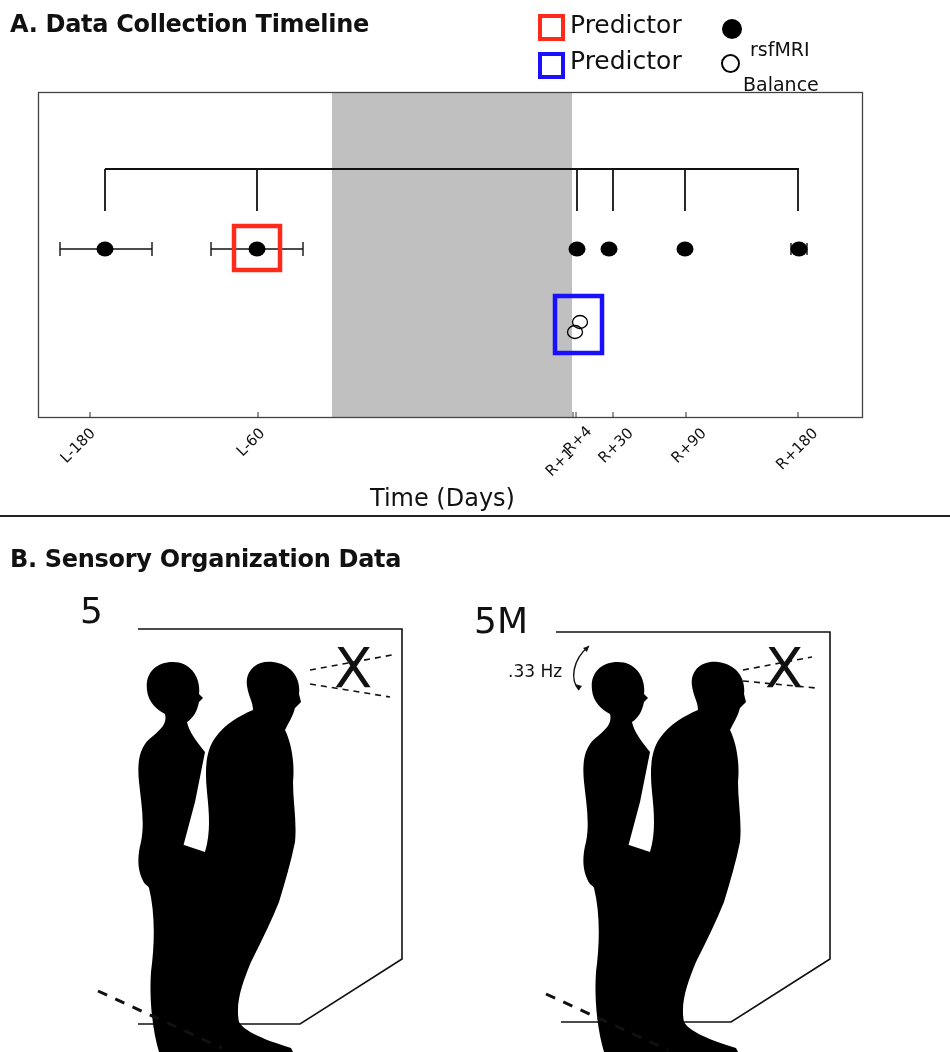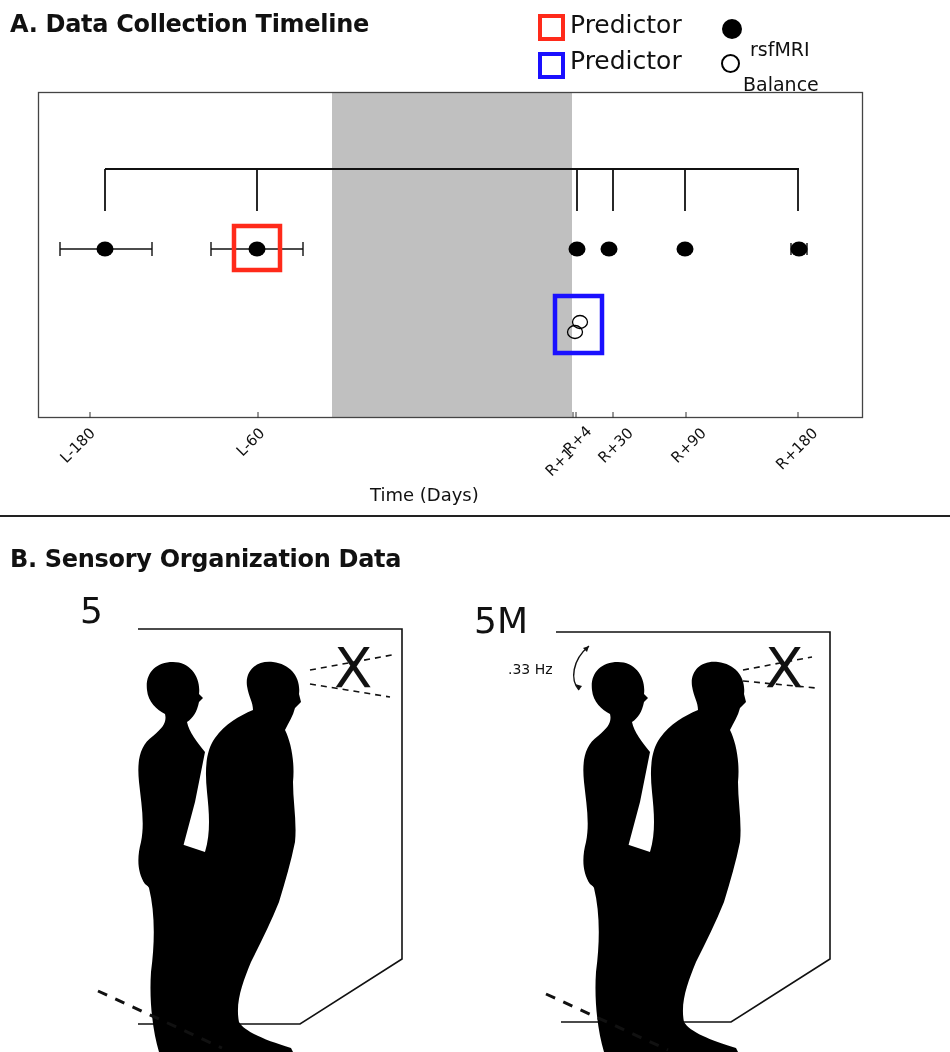--- a/index.html
+++ b/index.html
@@ -3,23 +3,23 @@
 <meta charset="utf-8">
 <style>
   html, body { margin:0; padding:0; background:#ffffff; }
   body { width:950px; height:1052px; position:relative; overflow:hidden;
          font-family:"DejaVu Sans", "Liberation Sans", sans-serif; color:#111; }
   .abs { position:absolute; }
   .section-title { font-size:24px; font-weight:bold; white-space:nowrap; letter-spacing:-0.3px;margin-top:8px; }
   .legend-text { font-size:25px; white-space:nowrap; }
   .legend-small { font-size:19px; white-space:nowrap;margin-top:22px; }
   .tick-label { font-size:15px; white-space:nowrap; transform-origin: right top; transform: rotate(-45deg); }
-  .axis-title { font-size:18px; white-space:nowrap; }
+  .axis-title { font-size:24px; white-space:nowrap; }
   .panel-label { font-size:36px; white-space:nowrap; }
-  .hz-label { font-size:14px; white-space:nowrap; }
+  .hz-label { font-size:17px; white-space:nowrap; }
   svg { position:absolute; left:0; top:0; }
 </style>
 </head>
 <body>
 
 <div class="abs section-title" style="left:10px; top:2px;">A. Data Collection Timeline</div>
 
 <div class="abs" style="left:536px; top:12px; width:300px; height:70px;">
   <div class="abs" style="left:2px; top:2px; width:19px; height:19px; border:4px solid #ff2a1a;"></div>
   <div class="abs legend-text" style="left:34px; top:-2px;">Predictor</div>

